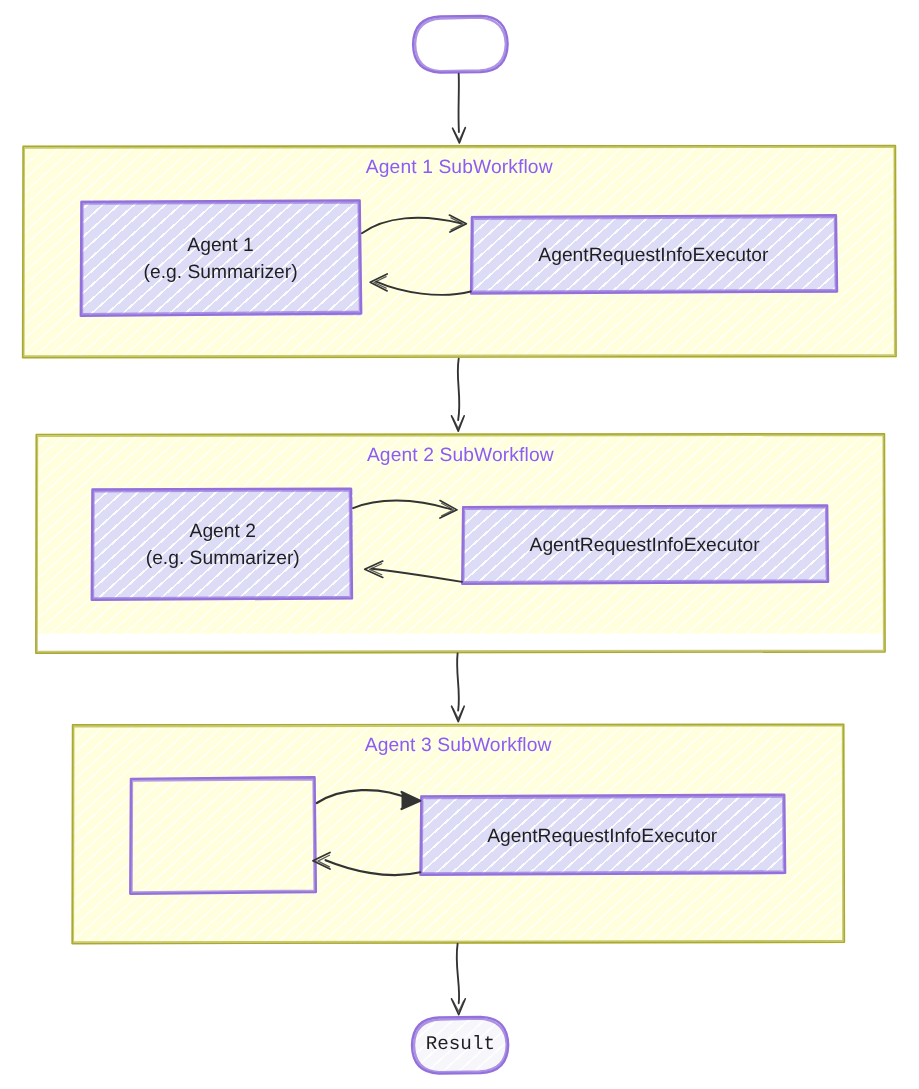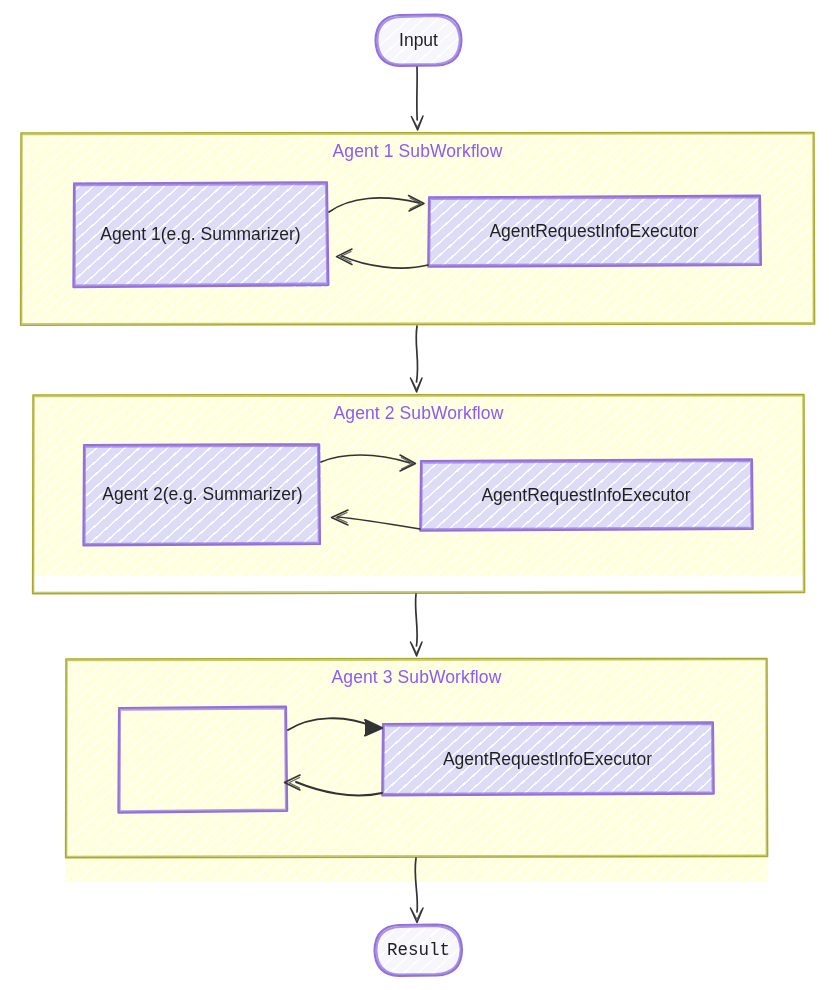--- a/index.html
+++ b/index.html
@@ -66,21 +66,21 @@
     color: #8b5cf6;
     letter-spacing: 0.1px;
     white-space: nowrap;
   }
 
   
   .node {
     position: absolute;
     background: #dcdcf6;
     display: flex;
-    flex-direction: row;
+    flex-direction: column;
     align-items: center;
     justify-content: center;
     overflow: hidden;
   }
   .node-label {
     position: relative;
     z-index: 3;
     font-size: 17.5px;
     color: #1f1f22;
     line-height: 1.42;
@@ -118,24 +118,20 @@
     pointer-events: none;
   }
   #strokes { z-index: 4; }
   #edges { z-index: 6; }
 </style>
 </head>
 <body>
 
 <div id="canvas">
 
-  <div class="terminal" style="left:375px; top:14px; width:87px; height:52px;">
-    <div class="hatch-lav"></div>
-    <span class="terminal-label">Input</span>
-  </div>
 
   <div class="cluster" style="left:20px; top:132px; width:795px; height:194px;">
     <div class="hatch-yellow"></div>
     <div class="cluster-title" style="top:9px;">Agent 1 SubWorkflow</div>
 
     <div class="node" style="left:53px; top:50px; width:255px; height:105px;">
       <div class="hatch-lav"></div>
       <span class="node-label">Agent 1</span>
       <span class="node-label">(e.g. Summarizer)</span>
     </div>
@@ -155,21 +151,21 @@
       <span class="node-label">Agent 2</span>
       <span class="node-label">(e.g. Summarizer)</span>
     </div>
 
     <div class="node" style="left:388px; top:66px; width:332px; height:70px;">
       <div class="hatch-lav"></div>
       <span class="node-label">AgentRequestInfoExecutor</span>
     </div>
   </div>
 
-  <div class="cluster" style="left:65px; top:658px; width:703px; height:224px;">
+  <div class="cluster" style="left:65px; top:658px; width:703px; height:200px;">
     <div class="hatch-yellow"></div>
     <div class="cluster-title" style="top:9px;">Agent 3 SubWorkflow</div>
 
 
     <div class="node" style="left:317px; top:65px; width:331px; height:72px;">
       <div class="hatch-lav"></div>
       <span class="node-label">AgentRequestInfoExecutor</span>
     </div>
   </div>
 

